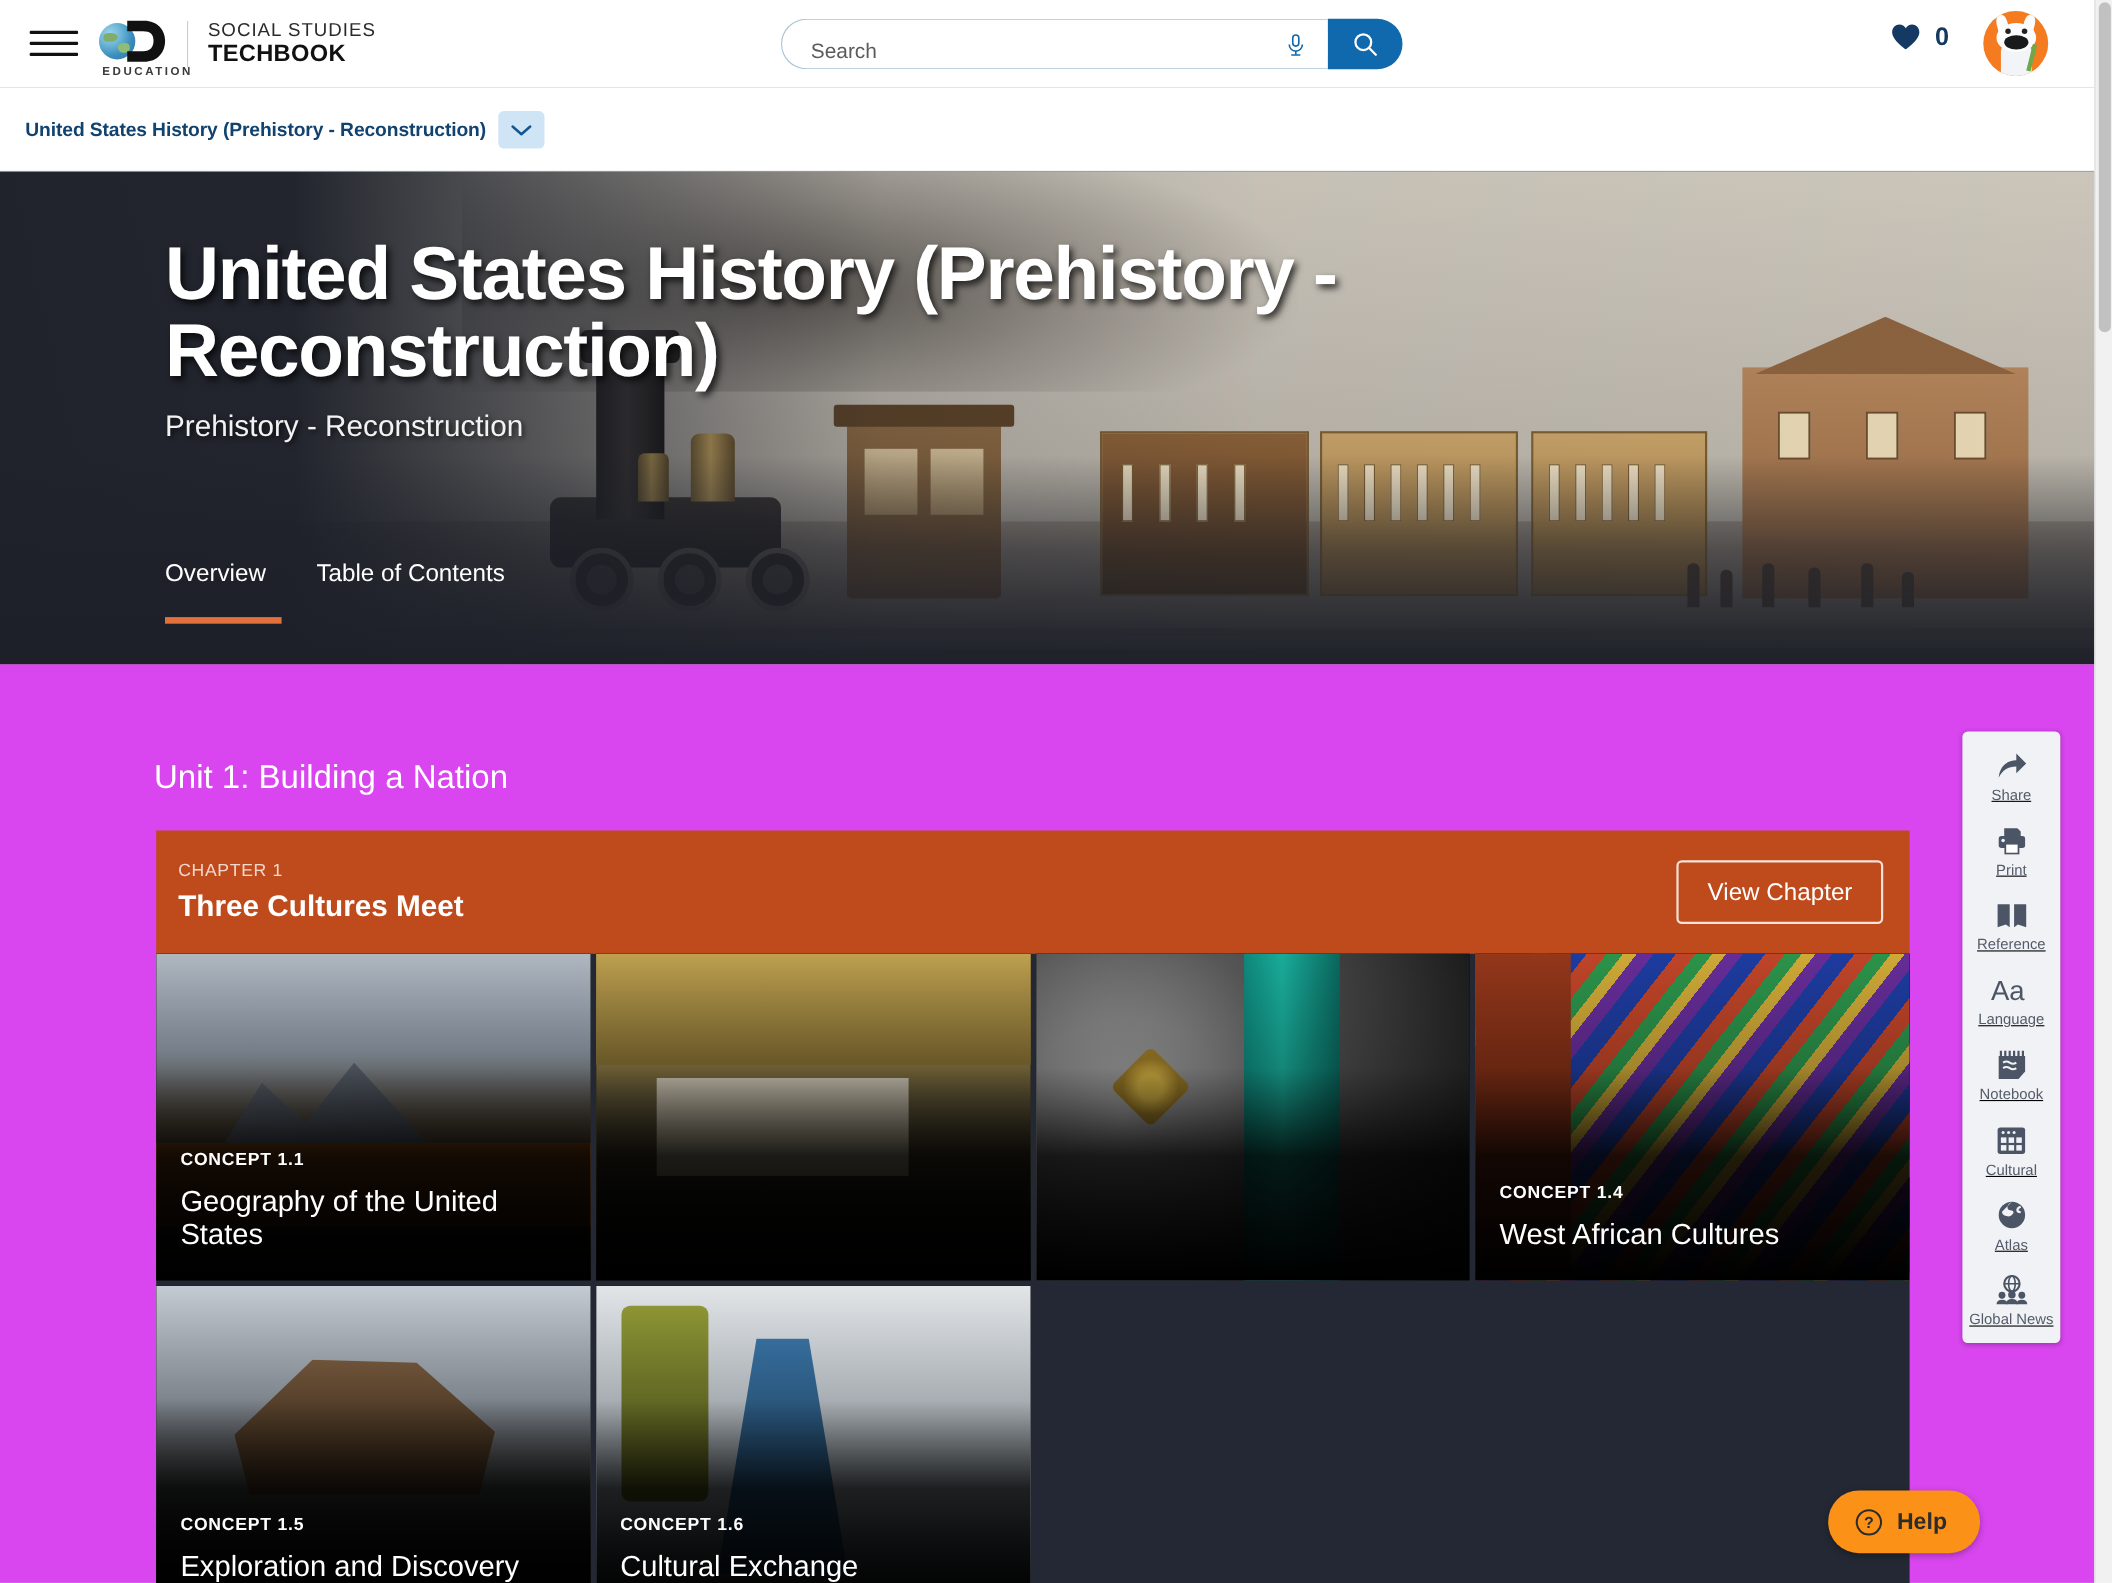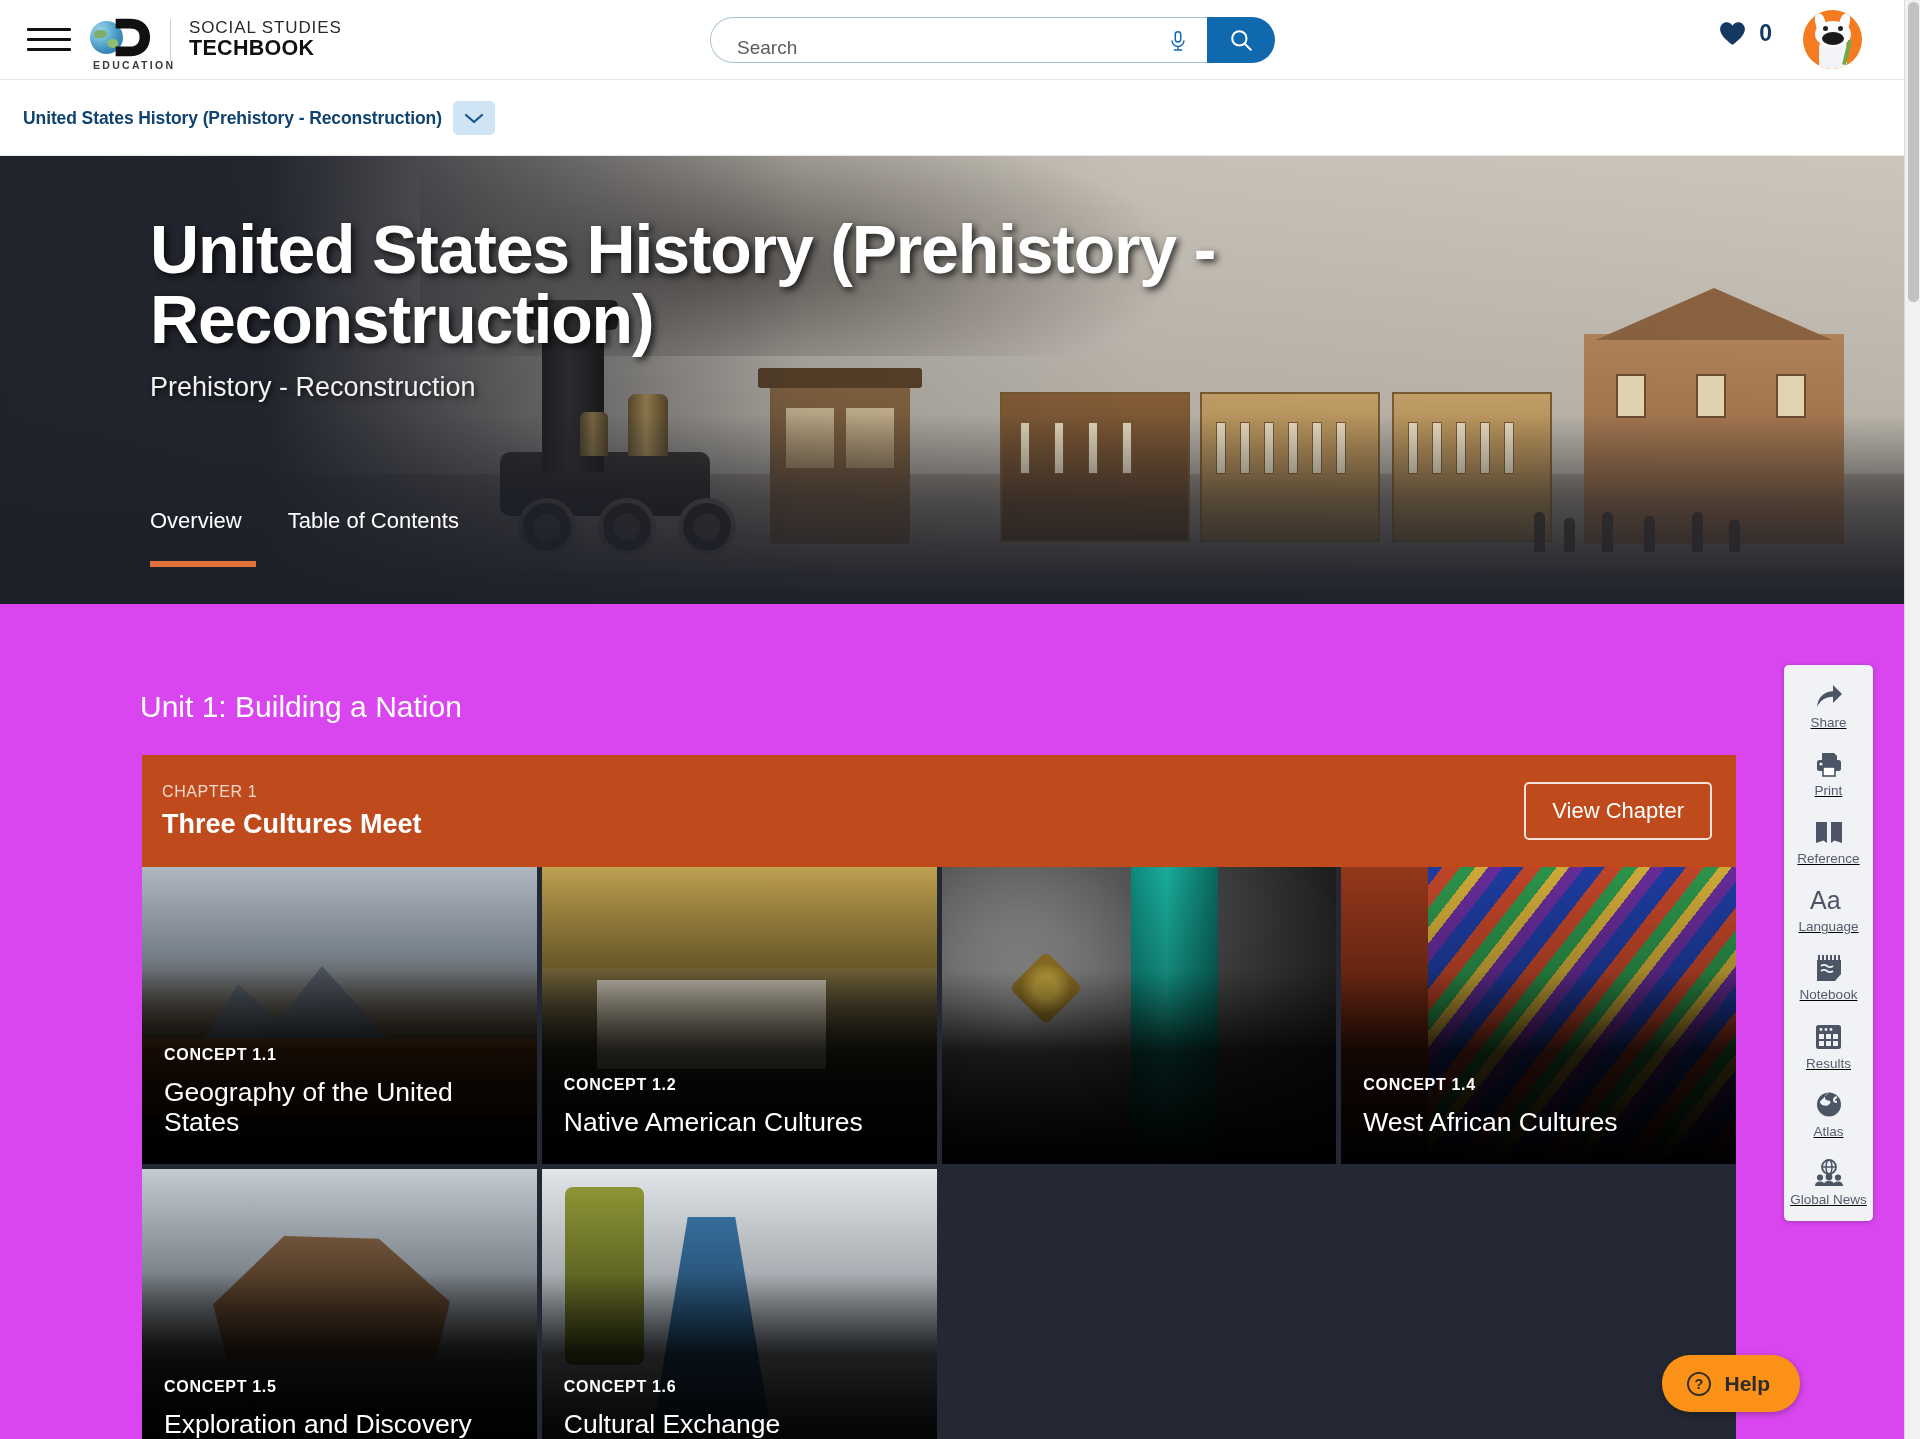--- a/index.html
+++ b/index.html
@@ -594,24 +594,20 @@
         <div class="cc-shade"></div>
         <div class="cc-text">
           <div class="cc-label">CONCEPT 1.1</div>
           <div class="cc-title">Geography of the United States</div>
         </div>
       </div>
 
       <div class="concept-card">
         <div class="cc-img art-cliff"></div>
         <div class="cc-shade"></div>
-        <div class="cc-text">
-          <div class="cc-label">CONCEPT 1.2</div>
-          <div class="cc-title">Native American Cultures</div>
-        </div>
       </div>
 
       <div class="concept-card">
         <div class="cc-img art-coin"></div>
         <div class="cc-shade"></div>
       </div>
 
       <div class="concept-card">
         <div class="cc-img art-textile"></div>
         <div class="cc-shade"></div>
@@ -713,21 +709,21 @@
         <g fill="#f0f2f5">
           <rect x="4" y="10" width="5" height="5"></rect>
             <rect x="11" y="10" width="5" height="5"></rect>
             <rect x="18" y="10" width="5" height="5"></rect>
           <rect x="4" y="17" width="5" height="5"></rect>
             <rect x="11" y="17" width="5" height="5"></rect>
             <rect x="18" y="17" width="5" height="5"></rect>
         </g>
       </svg>
     </div>
-    <div class="tool-label">Results</div>
+    <div class="tool-label">Cultural</div>
   </div>
 
   <div class="tool">
     <div class="tool-ico">
       <svg width="28" height="27" viewBox="0 0 28 27">
         <circle cx="14" cy="13.5" r="12" fill="#4b5565"></circle>
         <path d="M14 1.5 q-4 2 -4 5 t4 3 q3 1 0 4 q-2 2 -5 1 q-4 -1 -4 -4" fill="#f0f2f5"></path>
         <path d="M22 6 q-3 1 -3 3 t3 2" fill="none" stroke="#f0f2f5" stroke-width="2"></path>
       </svg>
     </div>

